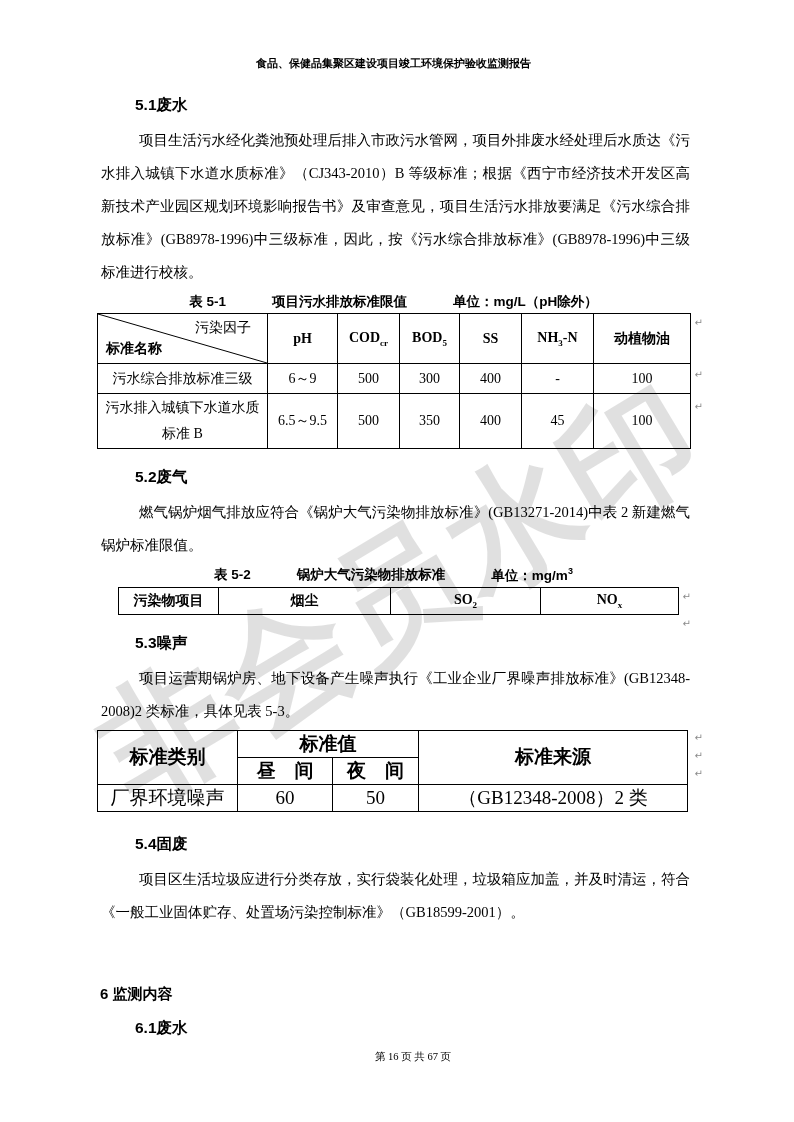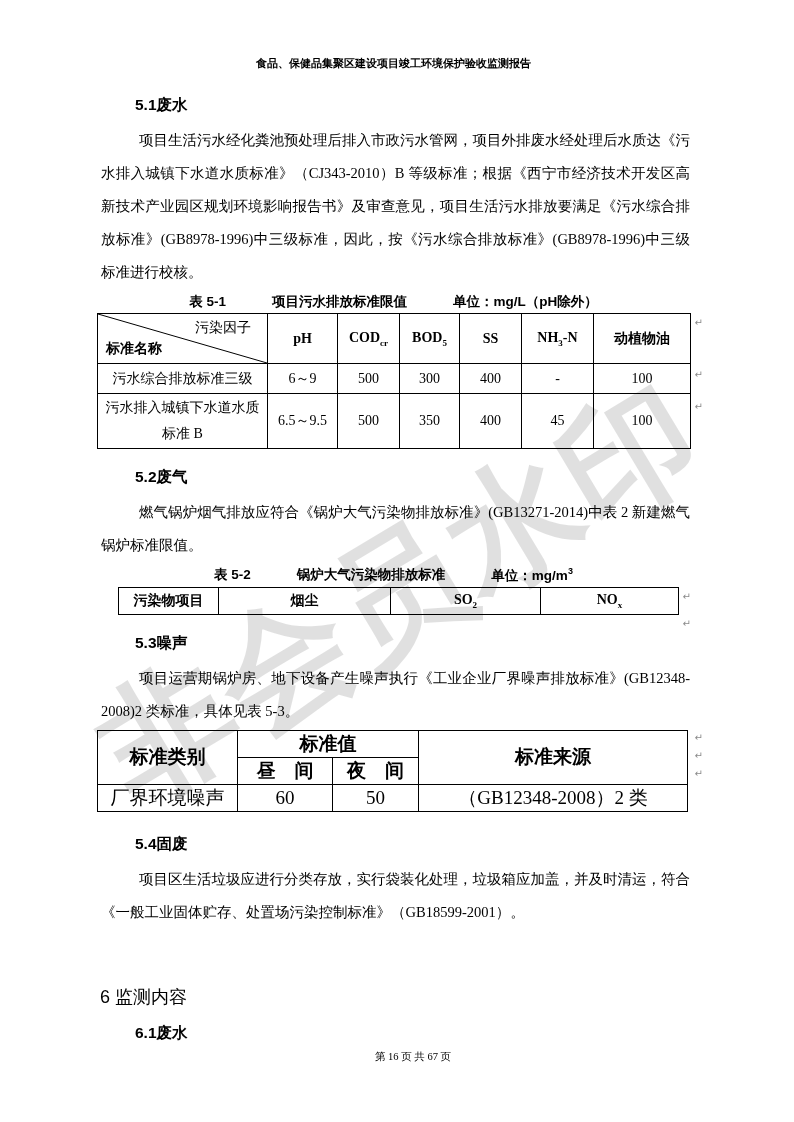--- a/index.html
+++ b/index.html
@@ -13,21 +13,21 @@
   .doc-header {
     text-align:center; font-size:11px; font-weight:bold;
     font-family:"Liberation Sans","DejaVu Sans",sans-serif;
   }
 
   h2.sec {
     font-size:15.5px; font-weight:bold; margin:24px 0 0 38px;
     font-family:"Liberation Sans","DejaVu Sans",sans-serif;
   }
   h1.chap {
-    font-size:18px; font-weight:normal; margin:56px 0 0 3px;
+    font-size:15px; font-weight:bold; margin:56px 0 0 3px;
     font-family:"Liberation Sans","DejaVu Sans",sans-serif;
   }
   h2.sub { margin-top:14px; }
 
   p.body {
     font-size:14.5px; line-height:33px; text-align:justify;
     text-indent:38px; margin:8px 0 0 4px;
   }
 
   .tbl-caption {

